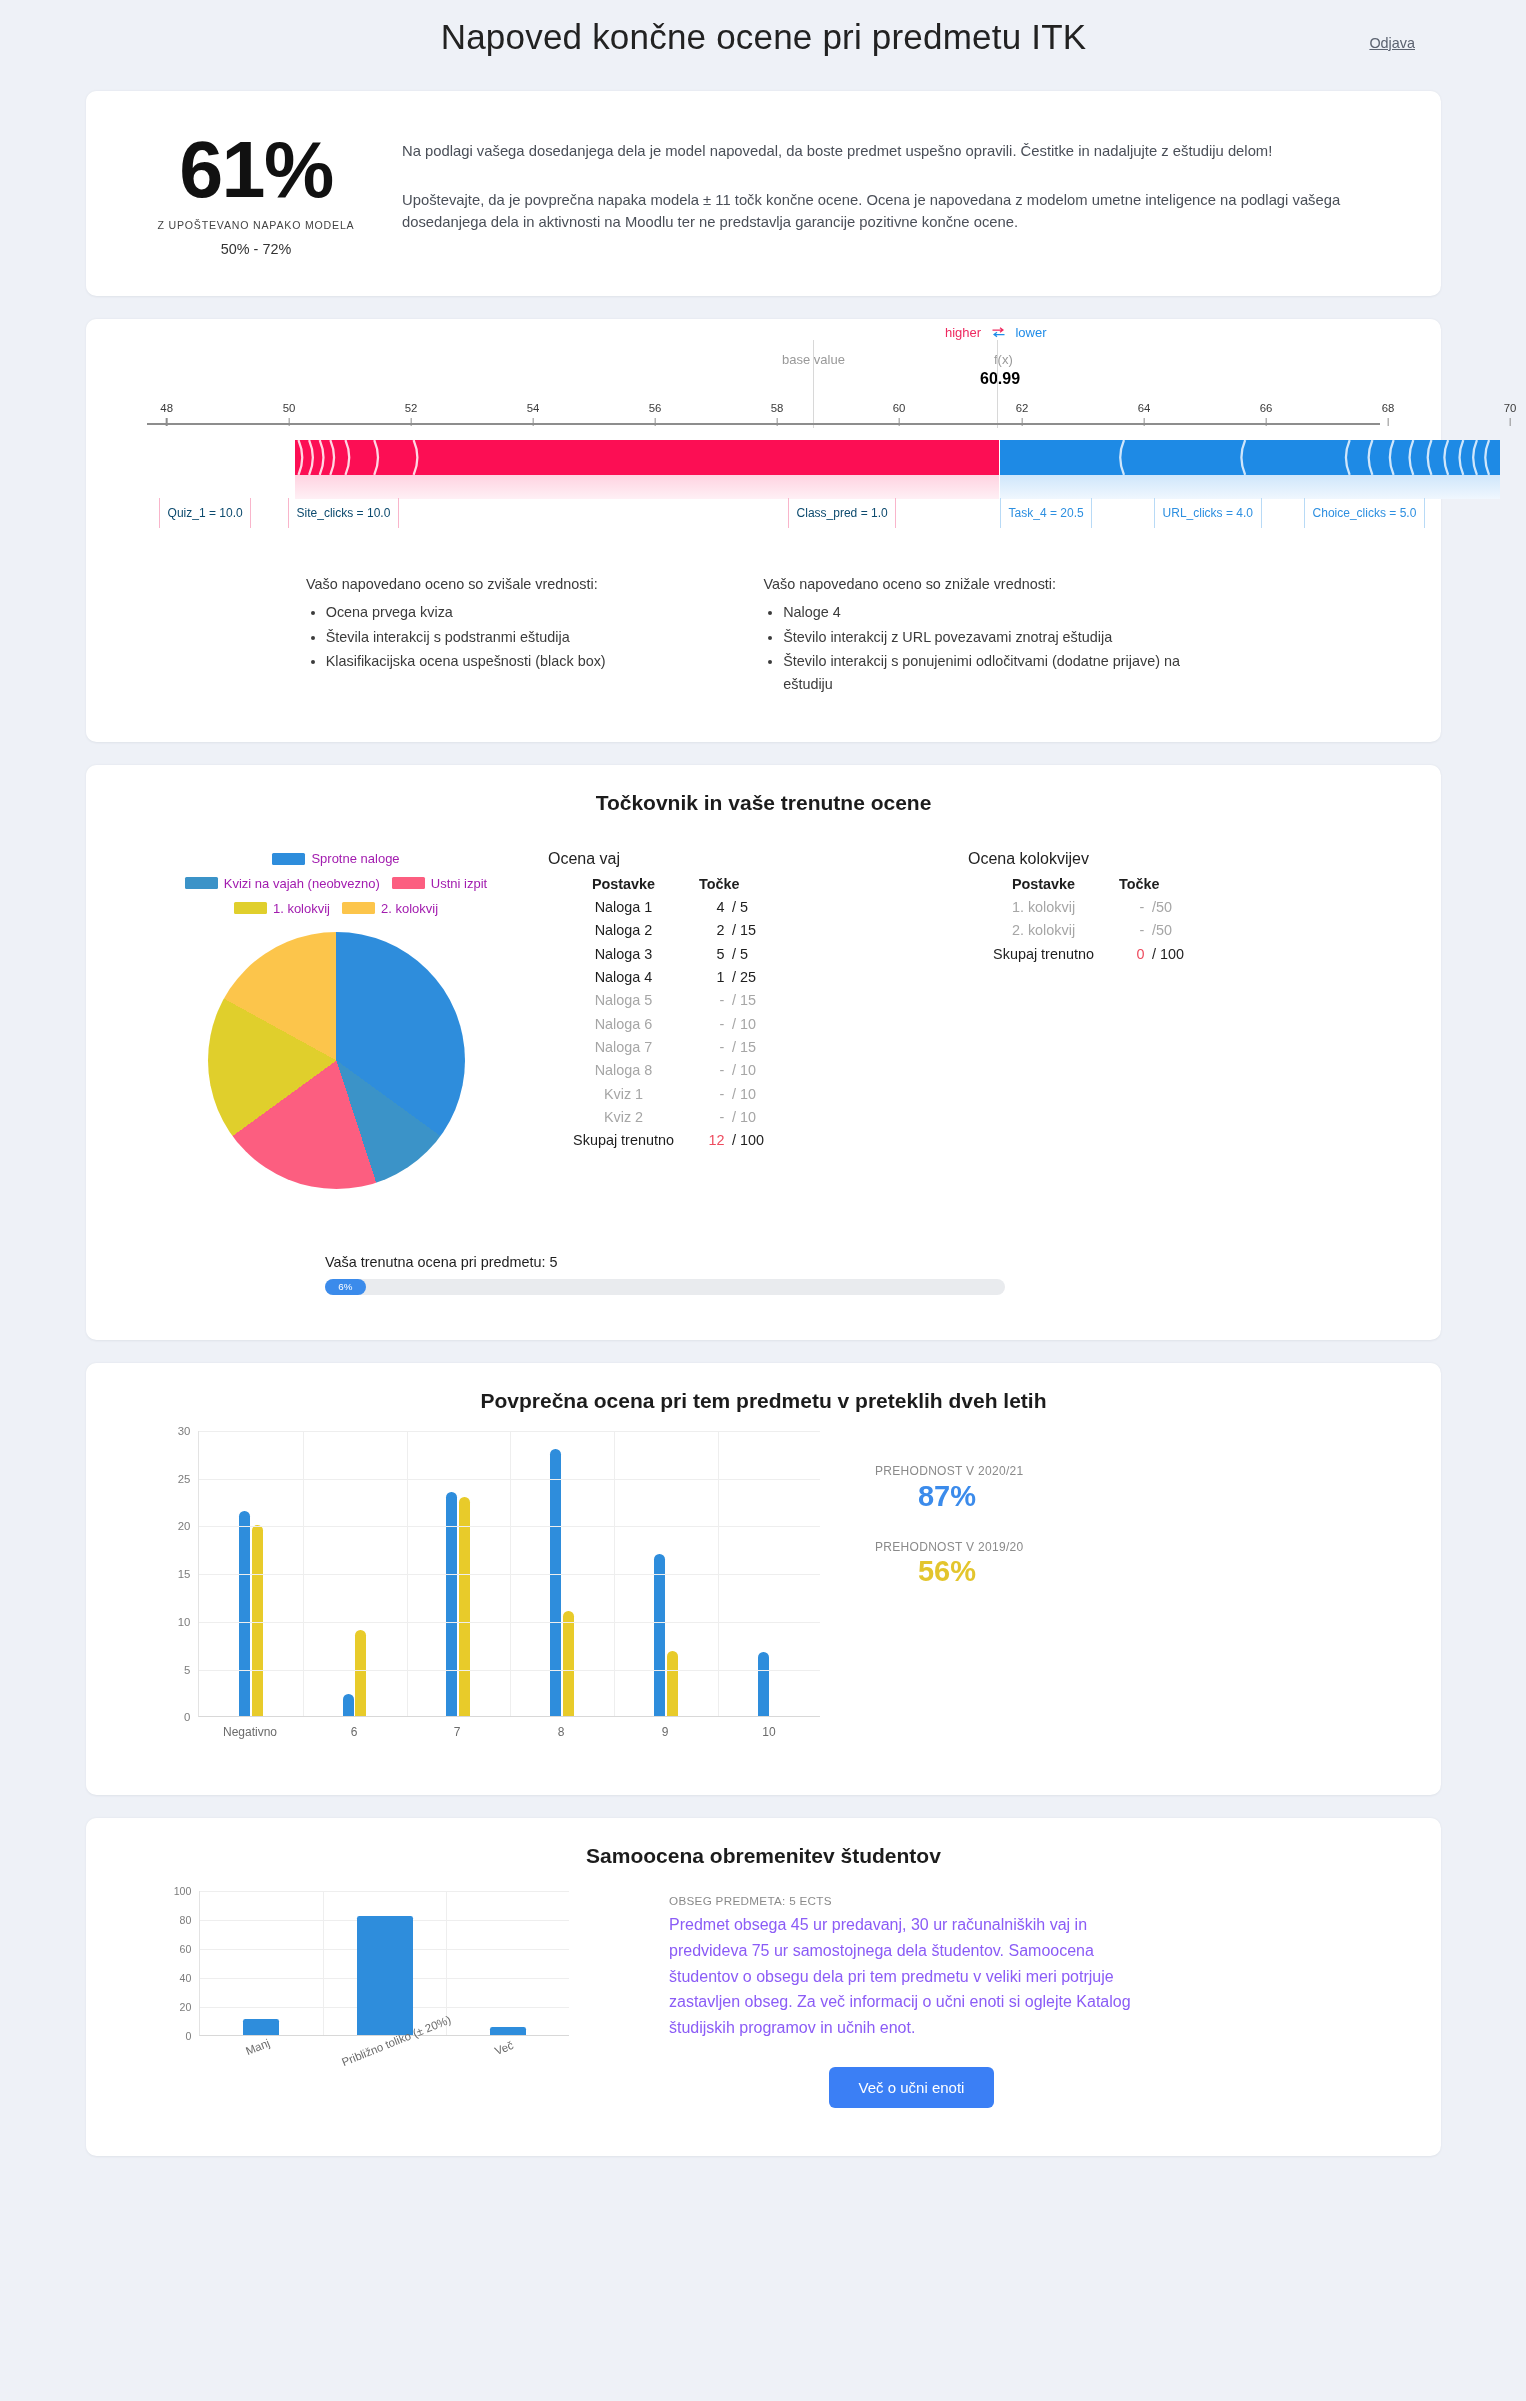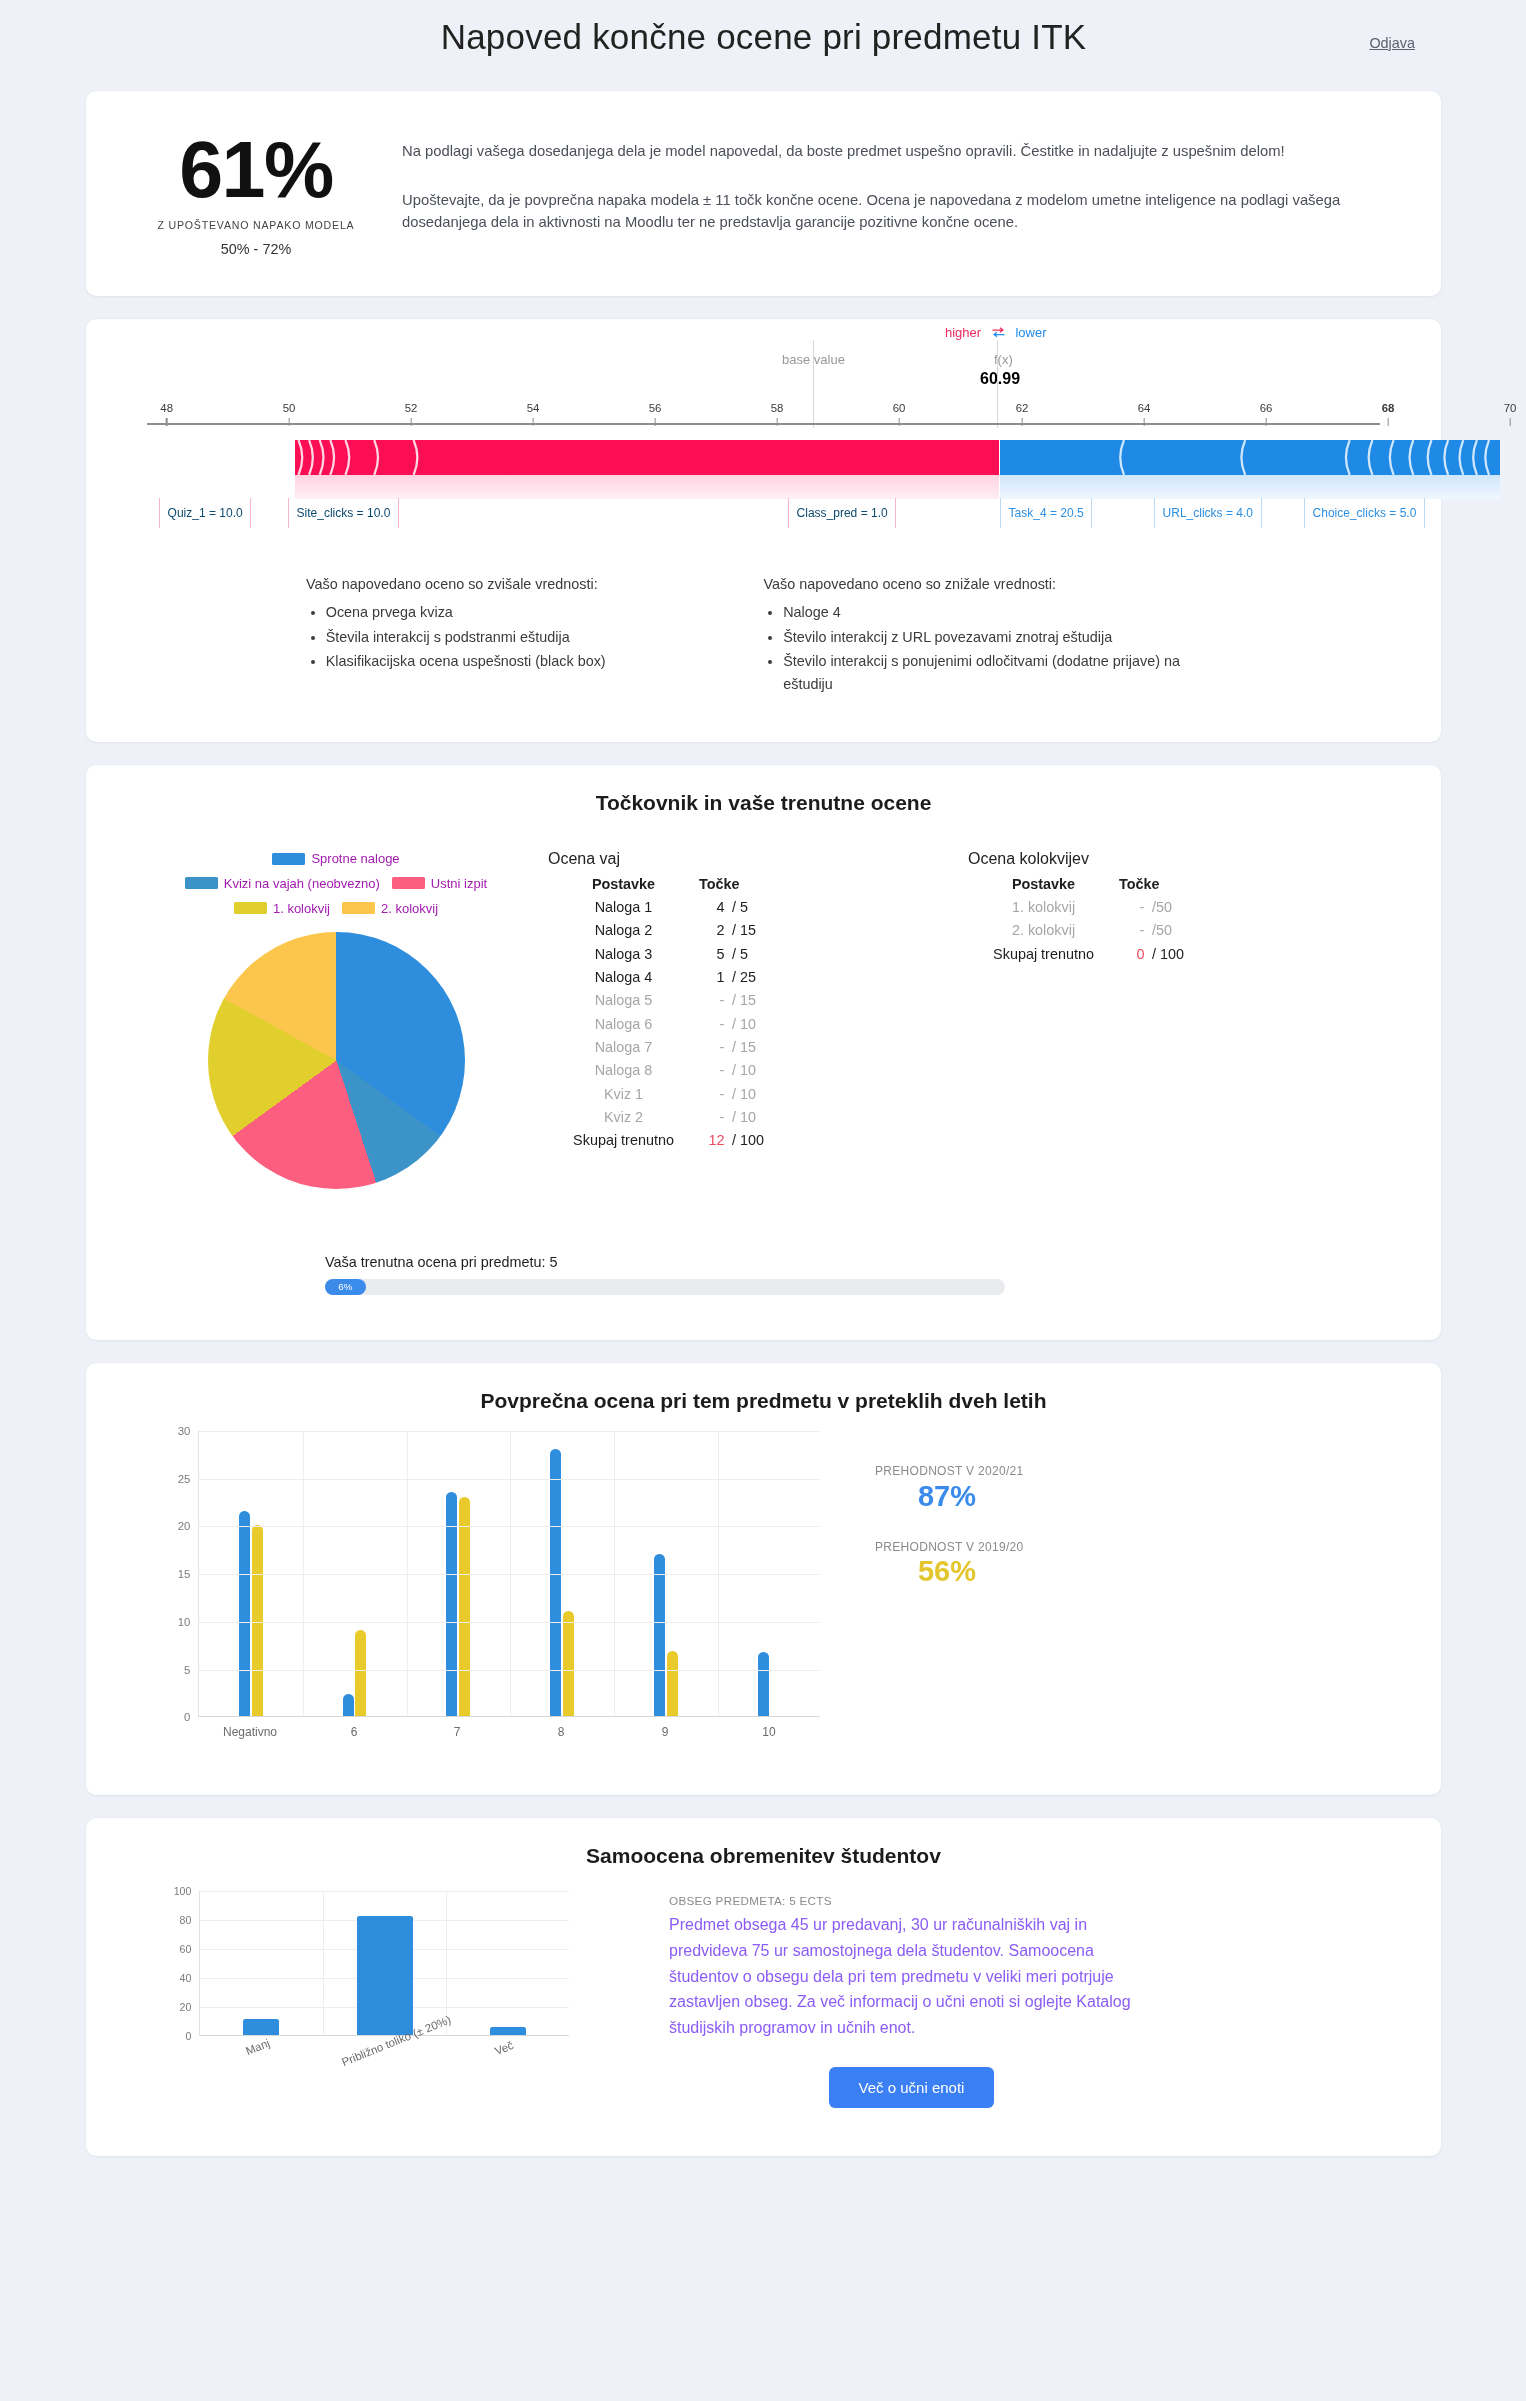--- a/index.html
+++ b/index.html
@@ -190,21 +190,21 @@
   </div>
 
   <div class="card">
     <div class="pred">
       <div class="pred-left">
         <div class="pred-pct">61%</div>
         <div class="pred-caption">Z UPOŠTEVANO NAPAKO MODELA</div>
         <div class="pred-range">50% - 72%</div>
       </div>
       <div class="pred-right">
-        <p>Na podlagi vašega dosedanjega dela je model napovedal, da boste predmet uspešno opravili. Čestitke in nadaljujte z uspešnim delom!</p>
+        <p>Na podlagi vašega dosedanjega dela je model napovedal, da boste predmet uspešno opravili. Čestitke in nadaljujte z eštudiju delom!</p>
         <p>Upoštevajte, da je povprečna napaka modela ± 11 točk končne ocene. Ocena je napovedana z modelom umetne inteligence na podlagi vašega dosedanjega dela in aktivnosti na Moodlu ter ne predstavlja garancije pozitivne končne ocene.</p>
       </div>
     </div>
   </div>
 
   <div class="card">
 
     <div class="force-wrap">
       <div class="force">
 
@@ -262,21 +262,21 @@
                 <i></i>
               </div>
               <div class="fp-tick" style="left: 997px;">
                 <span>64</span>
                 <i></i>
               </div>
               <div class="fp-tick" style="left: 1119px;">
                 <span>66</span>
                 <i></i>
               </div>
-              <div class="fp-tick" style="left: 1241px; font-weight: bold;">
+              <div class="fp-tick" style="left: 1241px;">
                 <span>68</span>
                 <i></i>
               </div>
               <div class="fp-tick" style="left: 1363px;">
                 <span>70</span>
                 <i></i>
               </div>
             </div>
         </div>
 

